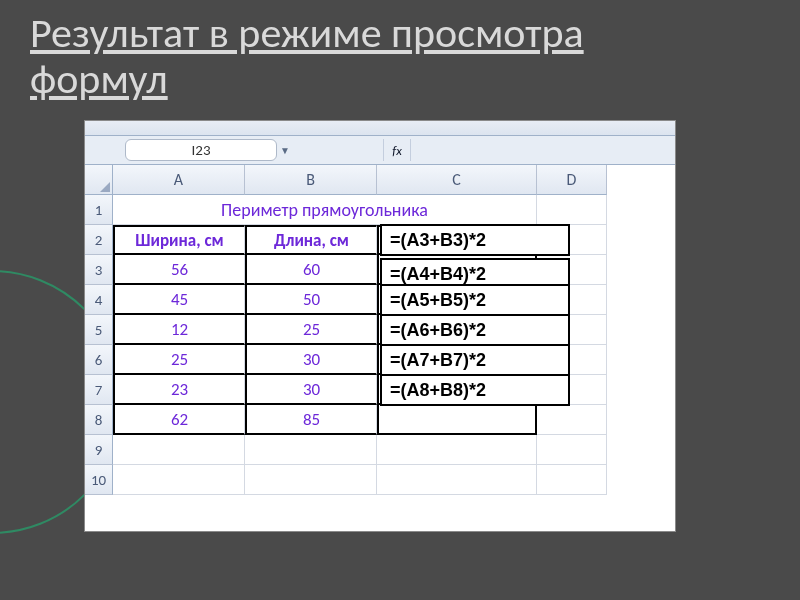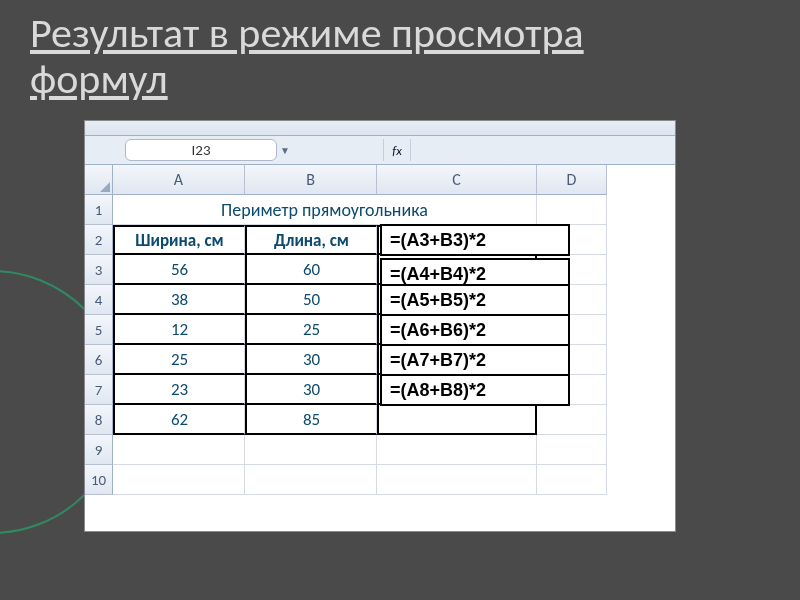--- a/index.html
+++ b/index.html
@@ -12,21 +12,21 @@
   .namebox-row{height:28px;background:#e7edf5;border-bottom:1px solid #9fb1c9;display:flex;align-items:stretch}
   .namebox{width:150px;border-right:1px solid #9fb1c9;display:flex;align-items:center;justify-content:center;color:#333;font-size:15px;background:#fff;margin:3px 0 3px 40px;border:1px solid #aeb9c9;border-radius:6px}
   .nb-dd{width:16px;display:flex;align-items:center;justify-content:center;color:#5a6b85;font-size:10px}
   .fx-area{flex:1;display:flex;align-items:center}
   .fx-btn{width:26px;height:22px;margin-left:90px;display:flex;align-items:center;justify-content:center;font-style:italic;color:#0f172a;font-size:13px;border-left:1px solid #c4cede;border-right:1px solid #c4cede}
   .grid{display:grid;grid-template-columns:28px 132px 132px 160px 70px;grid-auto-rows:30px}
   .hdr{background:linear-gradient(#f3f6fb,#e0e7f1);border-right:1px solid #b7c1d2;border-bottom:1px solid #9fb1c9;display:flex;align-items:center;justify-content:center;color:#4a5a78;font-size:16px}
   .corner{background:linear-gradient(#f3f6fb,#e0e7f1);border-right:1px solid #9fb1c9;border-bottom:1px solid #9fb1c9;position:relative}
   .corner::after{content:"";position:absolute;right:2px;bottom:2px;border-style:solid;border-width:0 0 10px 10px;border-color:transparent transparent #9aa9c2 transparent}
   .rhdr{background:linear-gradient(#f3f6fb,#e0e7f1);border-right:1px solid #9fb1c9;border-bottom:1px solid #b7c1d2;display:flex;align-items:center;justify-content:center;color:#4a5a78;font-size:15px}
-  .cell{background:#fff;border-right:1px solid #d4d9e2;border-bottom:1px solid #d4d9e2;display:flex;align-items:center;padding:0 6px;color:#0c4a6e;font-size:17px}
+  .cell{background:#fff;border-right:1px solid #d4d9e2;border-bottom:1px solid #d4d9e2;display:flex;align-items:center;padding:0 6px;color:#6d28d9;font-size:17px}
   .center{justify-content:center}
   .merged-title{grid-column:2/5;justify-content:center;font-size:18px}
   .bold{font-weight:700}
   .bb{border-bottom:2px solid #000}
   .bt{border-top:2px solid #000}
   .bl{border-left:2px solid #000}
   .br{border-right:2px solid #000}
   .formula-overlay{position:absolute;background:#fff;border:2px solid #000;font-family:Liberation Sans, sans-serif;font-weight:700;font-size:18px;color:#000;display:flex;align-items:center;padding:0 8px;height:28px}
 </style>
 </head>
@@ -70,21 +70,21 @@
       <div class="cell center bold bt bl bb br">Периметр, см</div>
       <div class="cell"></div>
 
       <div class="rhdr">3</div>
       <div class="cell center bl bb">56</div>
       <div class="cell center bl bb">60</div>
       <div class="cell bl bb br"></div>
       <div class="cell"></div>
 
       <div class="rhdr">4</div>
-      <div class="cell center bl bb">38</div>
+      <div class="cell center bl bb">45</div>
       <div class="cell center bl bb">50</div>
       <div class="cell bl bb br"></div>
       <div class="cell"></div>
 
       <div class="rhdr">5</div>
       <div class="cell center bl bb">12</div>
       <div class="cell center bl bb">25</div>
       <div class="cell bl bb br"></div>
       <div class="cell"></div>
 

